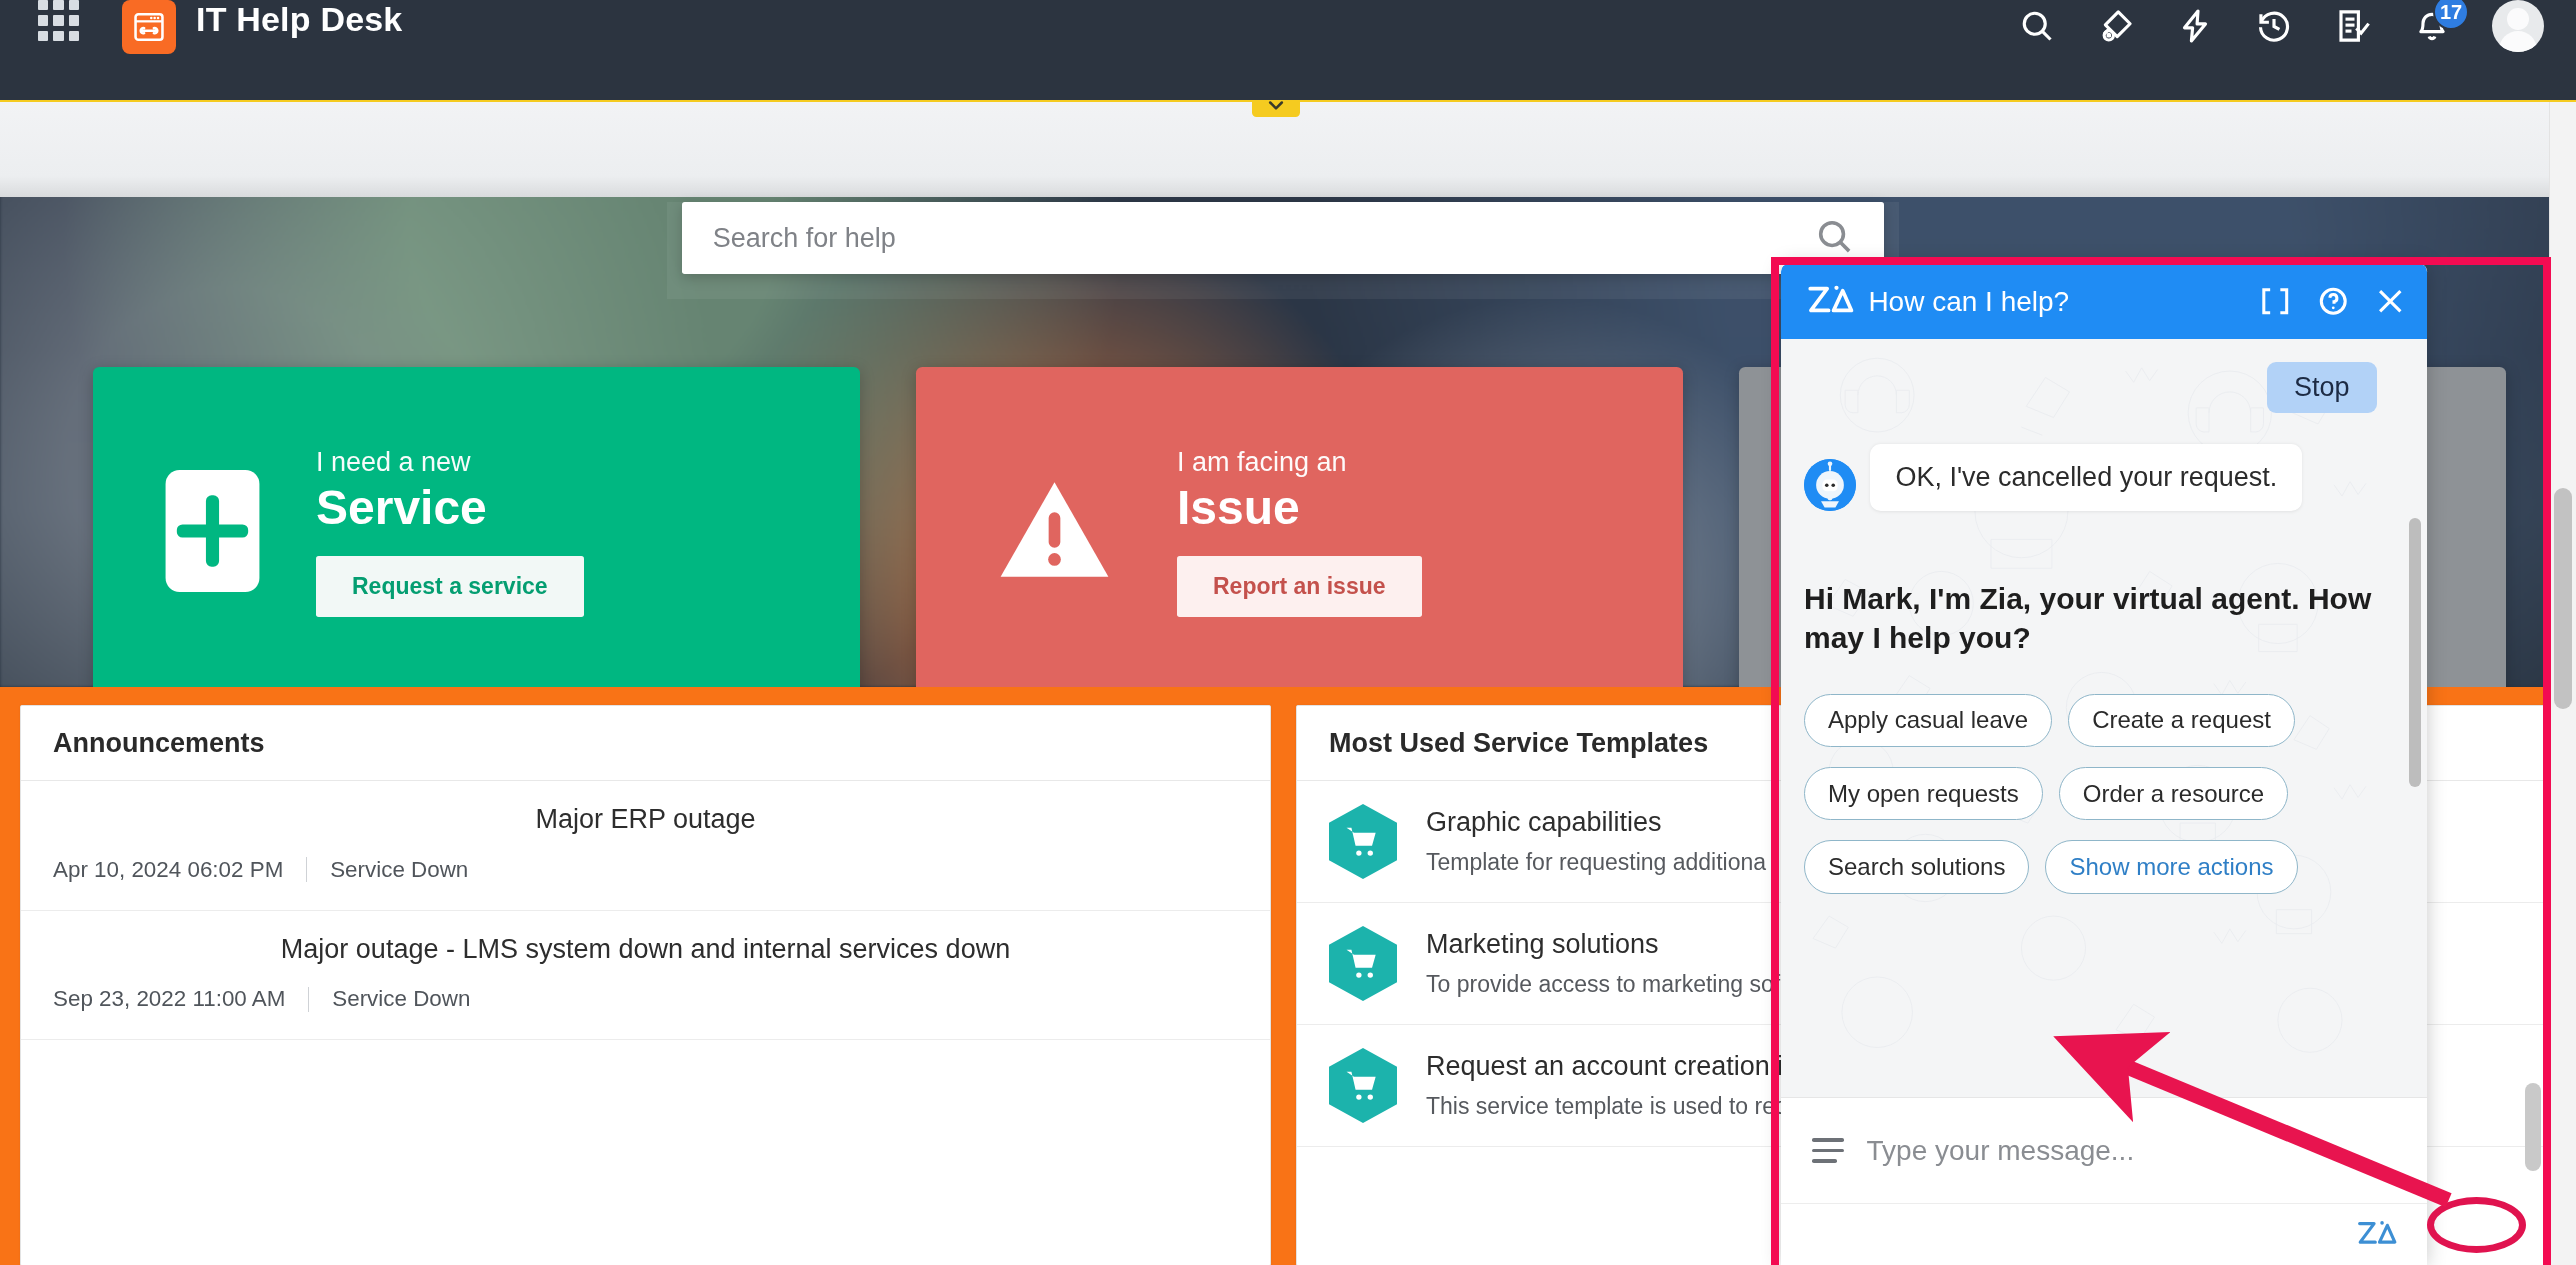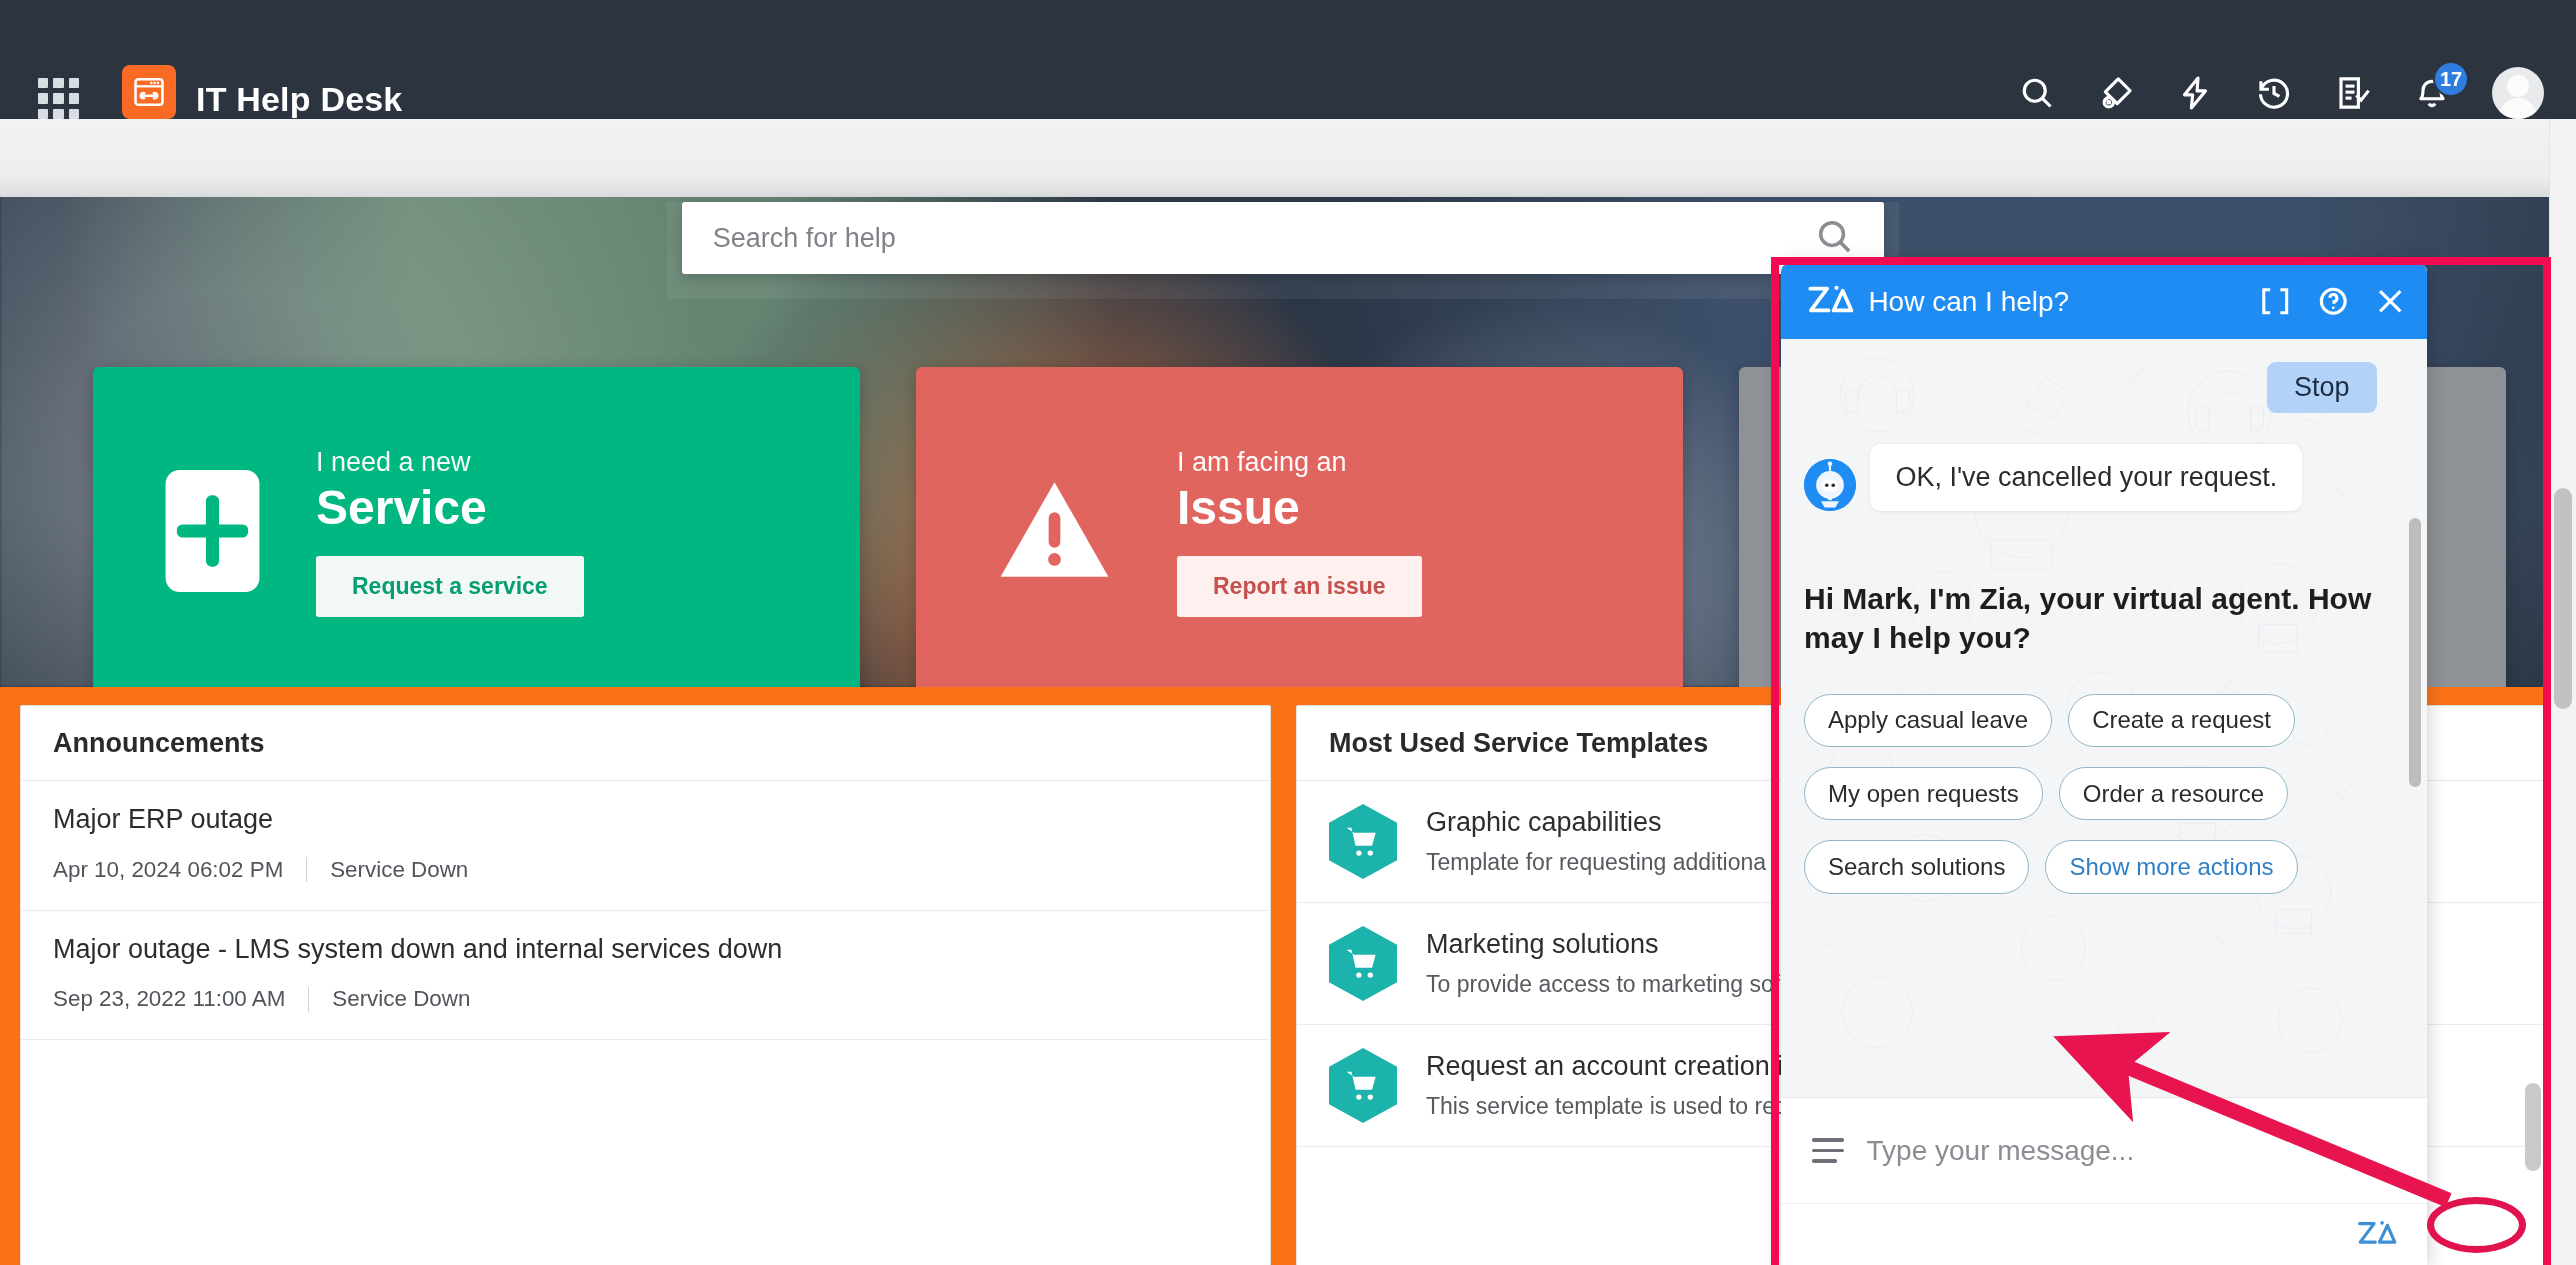--- a/index.html
+++ b/index.html
@@ -6,22 +6,22 @@
   html, body {
     width: 2576px; height: 1266px;
     overflow: hidden;
     font-family: "Liberation Sans", sans-serif;
     background: #ffffff;
   }
   .page { position: relative; width: 2576px; height: 1266px; overflow: hidden; }
 
   
   .topnav {
-    position: absolute; top: 0; left: 0; width: 2576px; height: 119px;
-    background: #2c3440; display: flex; align-items: flex-end; z-index: 40;
+    position: absolute; top: 0; left: 0; width: 2576px; height: 100px;
+    background: #2c3440; display: flex; align-items: flex-start; z-index: 40;
   }
   .grid-icon { margin-left: 38px; width: 41px; height: 41px;
     display: grid; grid-template-columns: repeat(3, 1fr); grid-template-rows: repeat(3, 1fr);
     gap: 5.4px; cursor: pointer; }
   .grid-icon i { background: #d8dde3; border-radius: 0.9px; display: block; }
   .app-logo { margin-left: 43px; width: 54px; height: 54px; background: #f96b24;
     border-radius: 8px; display: flex; align-items: center; justify-content: center; }
   .app-logo svg { width: 34px; height: 34px; }
   .app-title { margin-left: 20px; color: #ffffff; font-size: 34px; font-weight: 600;
     letter-spacing: 0.2px; white-space: nowrap; }
@@ -103,21 +103,21 @@
   
   .lower { position: absolute; top: 687px; left: 0; width: 2576px; height: 579px;
     background: #f97316; display: flex; gap: 25px; padding: 18px 20px 0 20px; }
   .panel { background: #ffffff; border: 0.9px solid #e3e3e3; border-radius: 1.8px;
     box-shadow: 0 0.9px 2.7px rgba(0,0,0,.06); overflow: hidden; }
   .panel-ann { width: 1251px; }
   .panel-tpl { width: 1252px; }
   .panel-head { height: 75px; display: flex; align-items: center; padding: 0 32px;
     border-bottom: 0.9px solid #e8e8e8; }
   .panel-head h2 { font-size: 27px; font-weight: 700; color: #2a2a2a; }
-  .ann-row { padding: 23px 32px 27px 32px; border-bottom: 0.9px solid #ececec; cursor: pointer; }
+  .ann-row { padding: 23px 32px 27px 32px; border-bottom: 0.9px solid #ececec; cursor: pointer; text-align: center; }
   .ann-title { font-size: 27px; color: #2d2d2d; margin-bottom: 21.5px; }
   .ann-meta { display: flex; align-items: center; font-size: 22.4px; color: #50555b; }
   .ann-meta .sep { width: 0.9px; height: 25px; background: #cfd2d6; margin: 0 23px; }
 
   .tpl-row { display: flex; align-items: center; gap: 29px; padding: 23px 32px;
     border-bottom: 0.9px solid #ececec; cursor: pointer; }
   .hexicon { width: 68px; height: 75px; flex: none; position: relative;
     display: flex; align-items: center; justify-content: center; }
   .hexicon .hex { position: absolute; inset: 0; background: #1cb3ac;
     clip-path: polygon(50% 0%, 100% 25%, 100% 75%, 50% 100%, 0% 75%, 0% 25%); }

